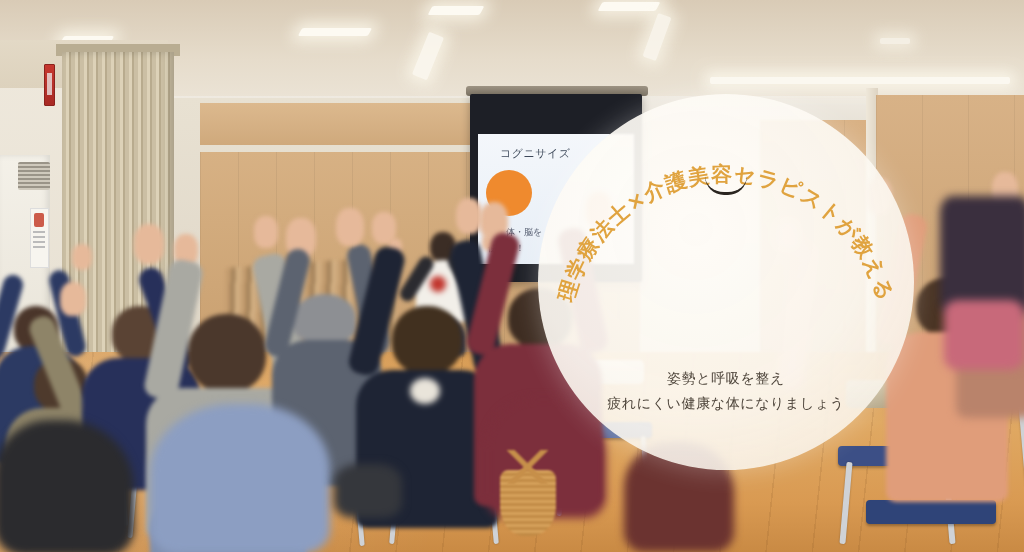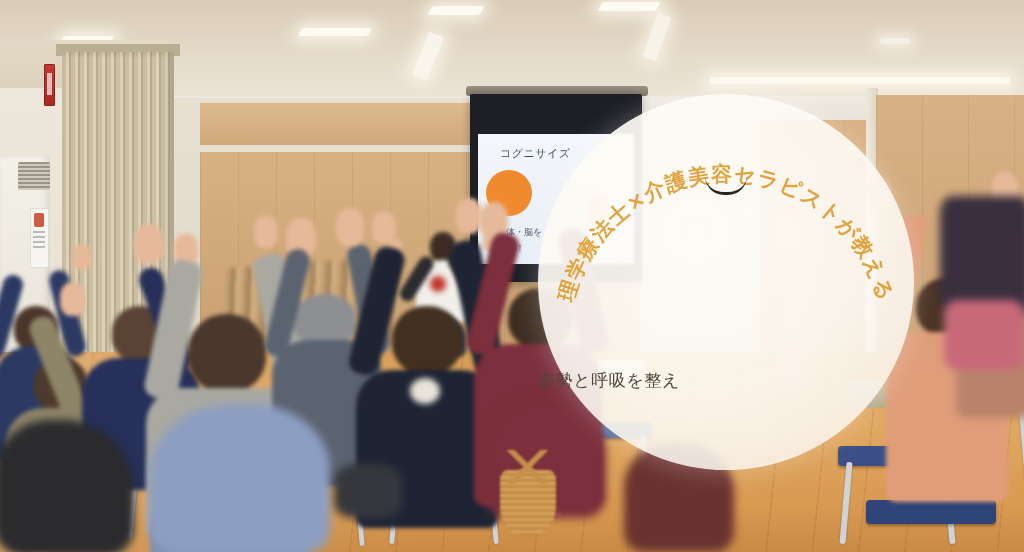--- a/index.html
+++ b/index.html
@@ -232,23 +232,23 @@
   }
   .course{
     position:absolute;left:528px;top:282px;width:396px;text-align:center;
     font-family:"DejaVu Serif","Liberation Serif",serif;
     font-weight:700;font-size:55px;letter-spacing:2px;
     background:linear-gradient(180deg,#6e6336 0%,#4a4221 45%,#6b6135 100%);
     -webkit-background-clip:text;background-clip:text;color:transparent;
     white-space:nowrap;
   }
   .tagline{
-    position:absolute;left:538px;top:366px;width:376px;
+    position:absolute;left:538px;top:366px;width:376px;text-align:center;
     font-family:"DejaVu Sans","Liberation Sans",sans-serif;
-    font-size:17px;color:#4f463c;line-height:1.75;letter-spacing:.6px;
+    font-size:14px;color:#4f463c;line-height:1.75;letter-spacing:.6px;
   }
 </style>
 </head>
 <body>
 
 <div id="stage">
 
   <div class="photo">
 
     <div class="ceiling"></div>
@@ -466,15 +466,16 @@
     </text>
   </svg>
 
   <div class="logo">
     <span class="smile"></span>
   </div>
 
 
   <div class="tagline">
     <div>姿勢と呼吸を整え</div>
+    <div>疲れにくい健康な体になりましょう</div>
   </div>
 
 </div>
 
 </body></html>

